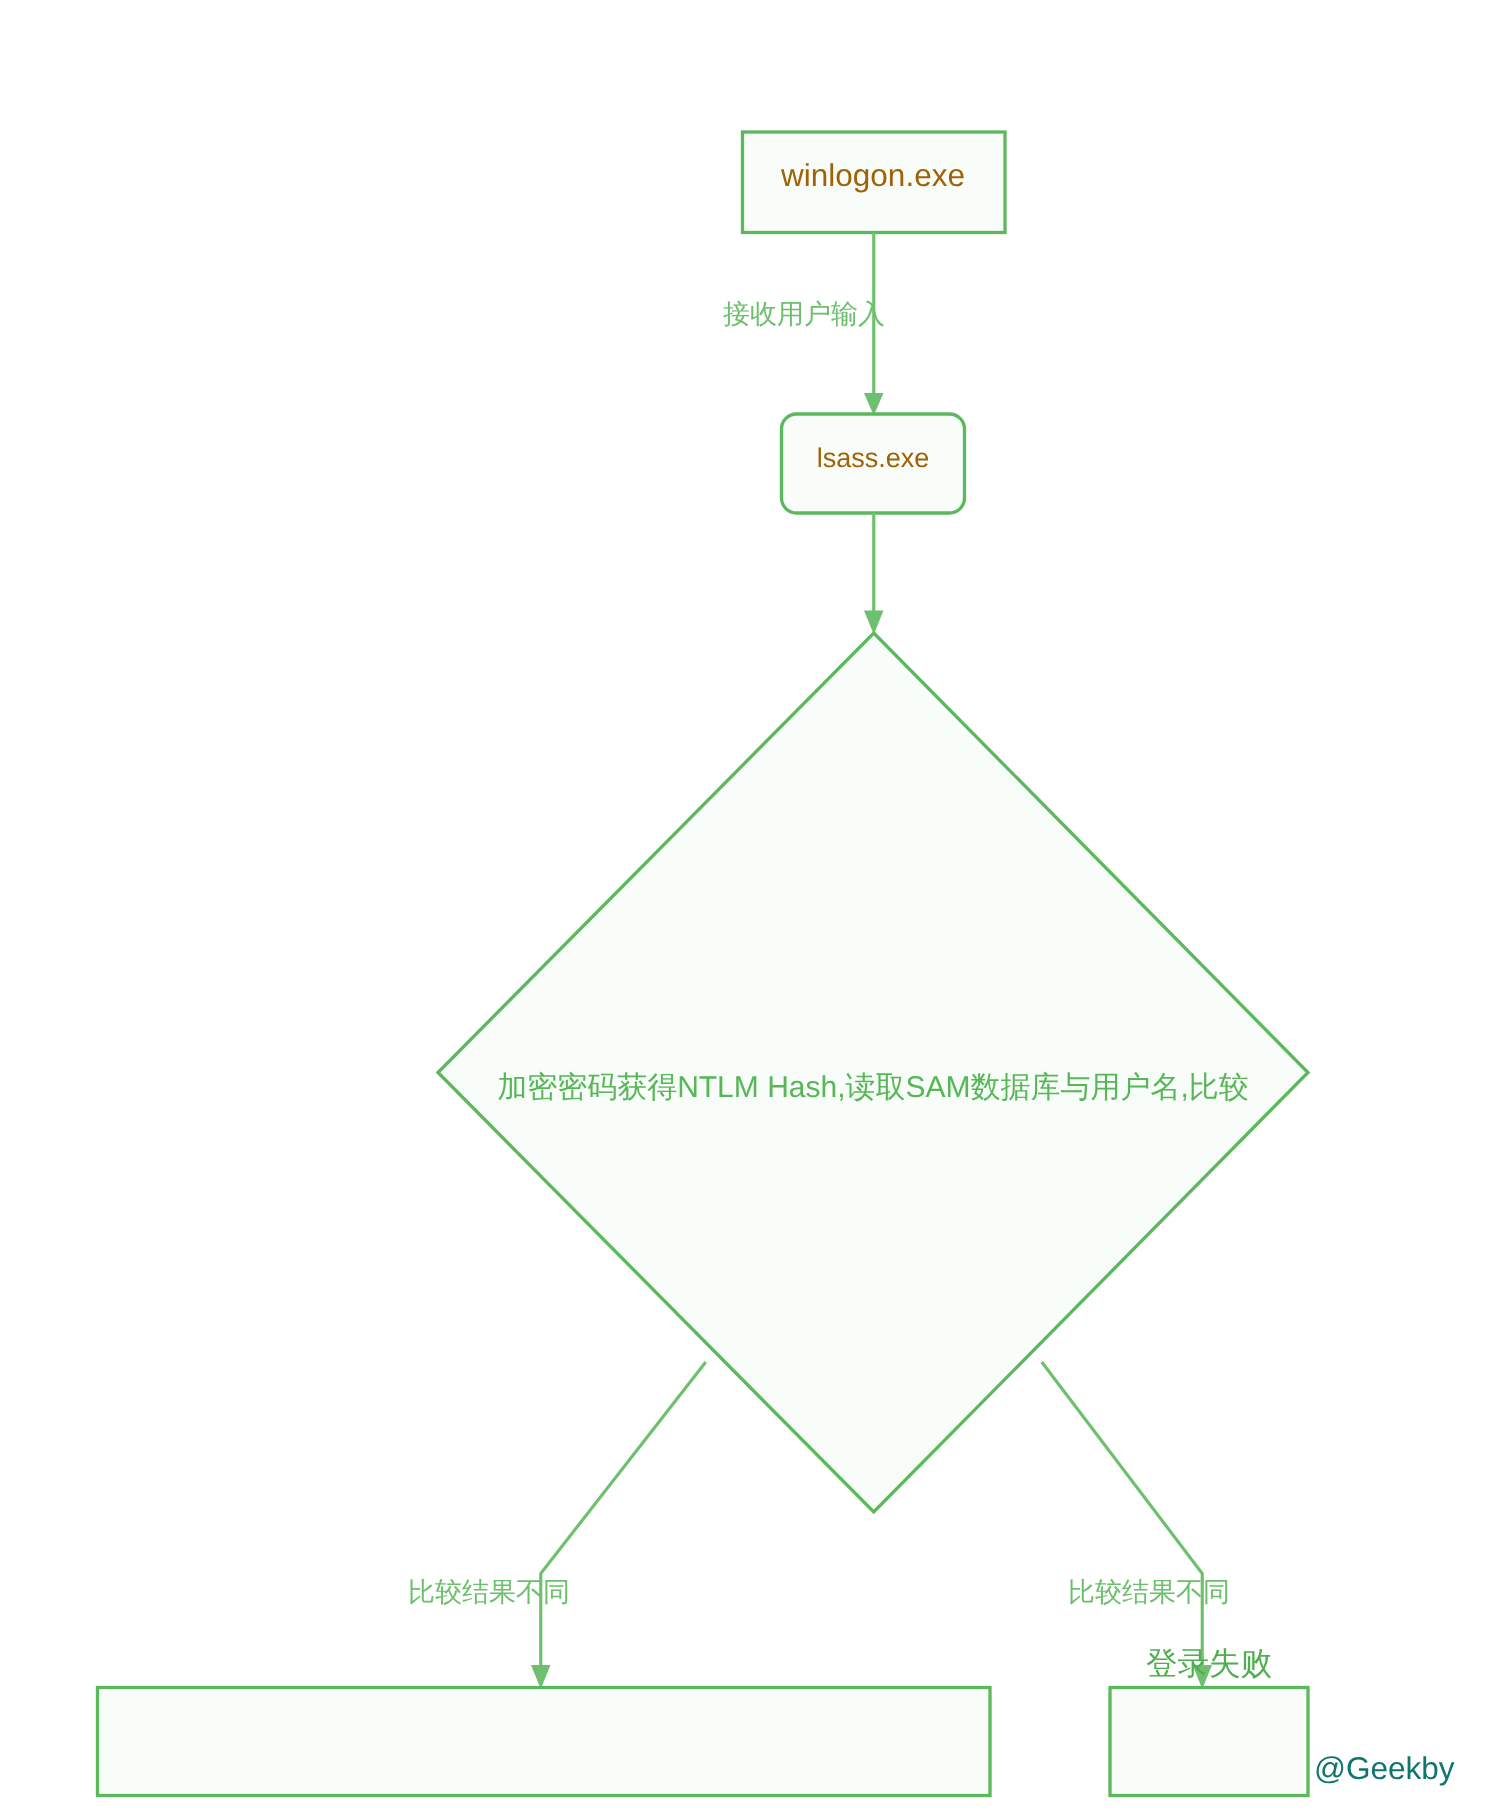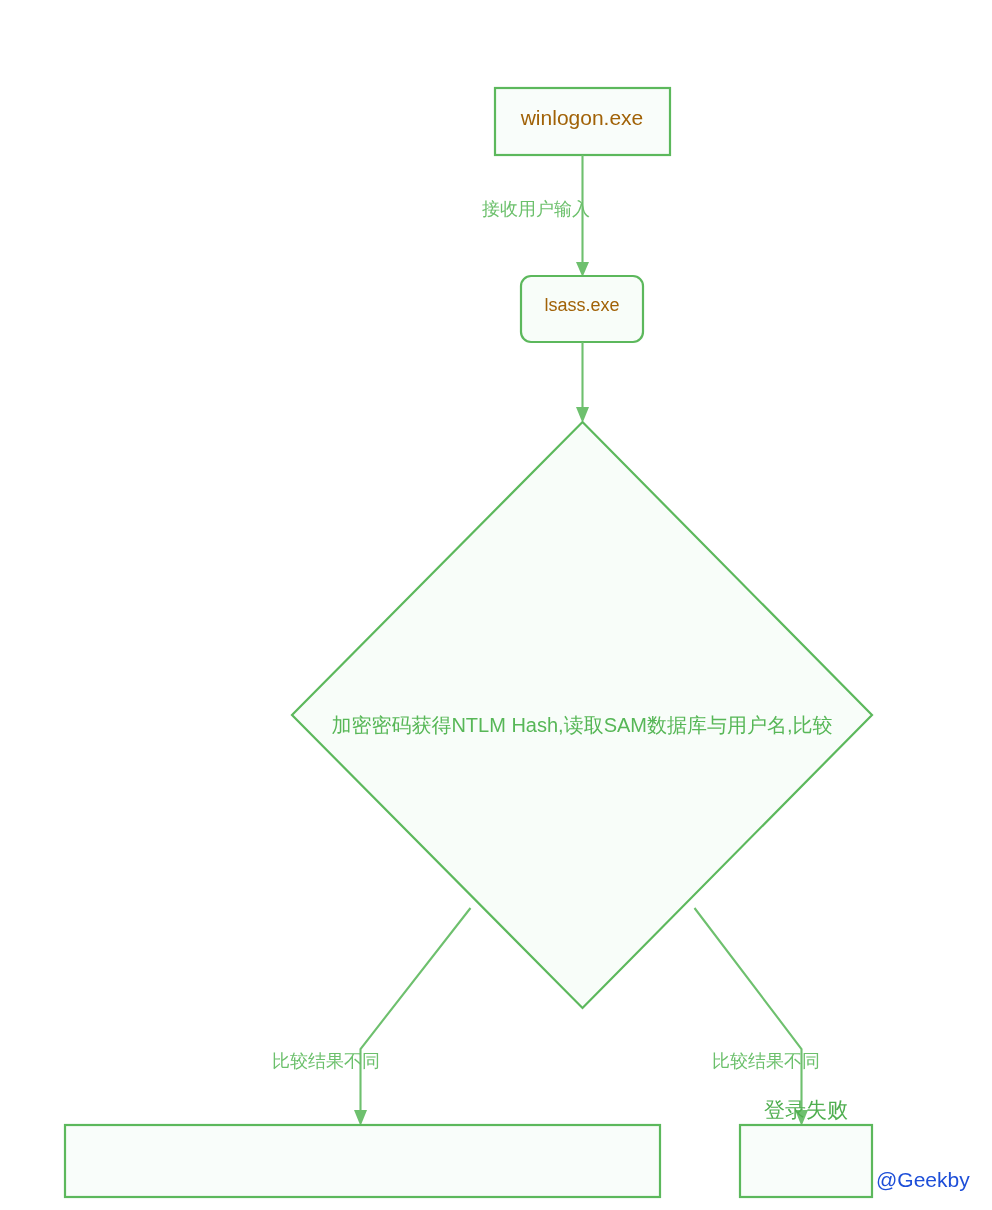--- a/index.html
+++ b/index.html
@@ -92,21 +92,21 @@
   }
   #label-edge-diff {
     left: 712px; top: 1052px; width: 176px;
     font-size: 18px;
   }
   #watermark {
     position: absolute;
     left: 876px;
     top: 1168px;
     font-size: 21px;
-    color: #1d4ed8;
+    color: #0f766e;
     white-space: nowrap;
   }
 </style>
 </head>
 <body>
 
 <div id="diagram-root">
 
   <svg class="flow-canvas" viewBox="0 0 992 1210" xmlns="http://www.w3.org/2000/svg">
 

